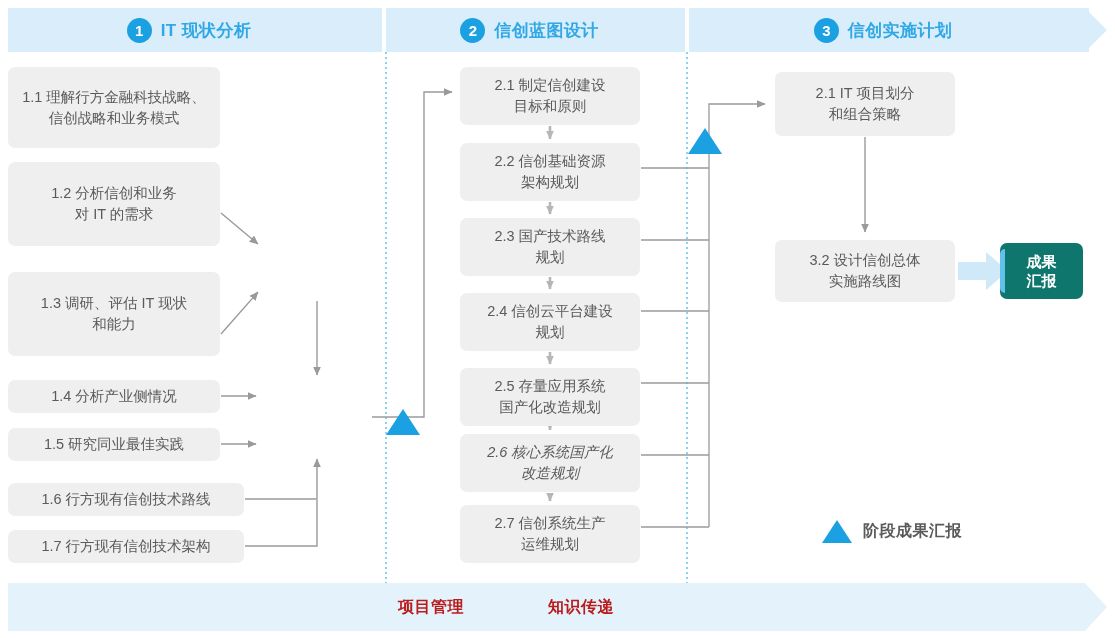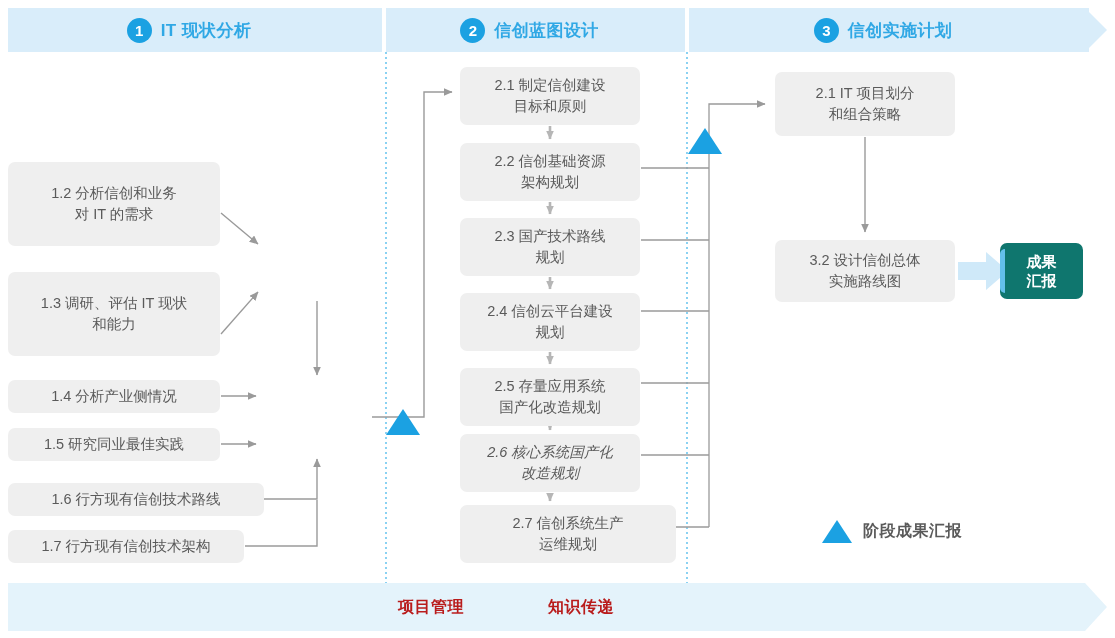--- a/index.html
+++ b/index.html
@@ -193,42 +193,44 @@
     <path d="M709 527 L709 104 L765 104" stroke="#9a9a9a" stroke-width="1.3" fill="none" marker-end="url(#ah)"></path>
 
     <path d="M865 137 L865 232" stroke="#9a9a9a" stroke-width="1.4" fill="none" marker-end="url(#ah)"></path>
 
     <path d="M958 262 L986 262 L986 252 L1008 271 L986 290 L986 280 L958 280 Z" fill="#cfe9f9"></path>
 
     <path d="M386 435 L403 409 L420 435 Z" fill="#1ba1e2"></path>
     <path d="M688 154 L705 128 L722 154 Z" fill="#1ba1e2"></path>
   </svg>
 
+  <div class="node" style="left: 8px; top: 67px; width: 212px; height: 81px;">1.1 理解行方金融科技战略、
+信创战略和业务模式</div>
   <div class="node" style="left: 8px; top: 162px; width: 212px; height: 84px;">1.2 分析信创和业务
 对 IT 的需求</div>
   <div class="node" style="left: 8px; top: 272px; width: 212px; height: 84px;">1.3 调研、评估 IT 现状
 和能力</div>
   <div class="node" style="left: 8px; top: 380px; width: 212px; height: 33px;">1.4 分析产业侧情况</div>
   <div class="node" style="left: 8px; top: 428px; width: 212px; height: 33px;">1.5 研究同业最佳实践</div>
-  <div class="node" style="left: 8px; top: 483px; width: 256px; height: 33px;">1.6 行方现有信创技术路线</div>
+  <div class="node" style="left: 8px; top: 483px; width: 236px; height: 33px;">1.6 行方现有信创技术路线</div>
   <div class="node" style="left: 8px; top: 530px; width: 236px; height: 33px;">1.7 行方现有信创技术架构</div>
 
   <div class="node" style="left: 460px; top: 67px; width: 180px; height: 58px;">2.1 制定信创建设
 目标和原则</div>
   <div class="node" style="left: 460px; top: 143px; width: 180px; height: 58px;">2.2 信创基础资源
 架构规划</div>
   <div class="node" style="left: 460px; top: 218px; width: 180px; height: 58px;">2.3 国产技术路线
 规划</div>
   <div class="node" style="left: 460px; top: 293px; width: 180px; height: 58px;">2.4 信创云平台建设
 规划</div>
   <div class="node" style="left: 460px; top: 368px; width: 180px; height: 58px;">2.5 存量应用系统
 国产化改造规划</div>
   <div class="node" style="left: 460px; top: 434px; width: 180px; height: 58px; font-style: italic;">2.6 核心系统国产化
 改造规划</div>
-  <div class="node" style="left: 460px; top: 505px; width: 216px; height: 58px;">2.7 信创系统生产
+  <div class="node" style="left: 460px; top: 505px; width: 180px; height: 58px;">2.7 信创系统生产
 运维规划</div>
 
   <div class="node" style="left: 775px; top: 72px; width: 180px; height: 64px;">2.1 IT 项目划分
 和组合策略</div>
   <div class="node" style="left: 775px; top: 240px; width: 180px; height: 62px;">3.2 设计信创总体
 实施路线图</div>
 
   <div class="result-badge" style="left: 1000px; top: 243px; width: 83px; height: 56px;">成果
 汇报</div>
 

